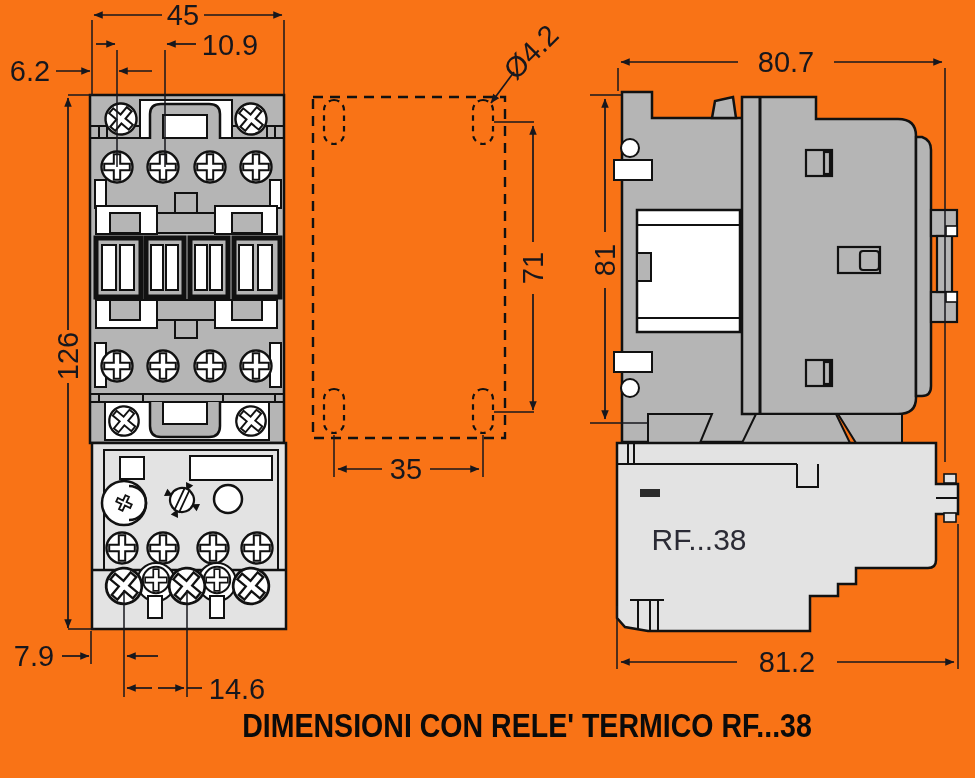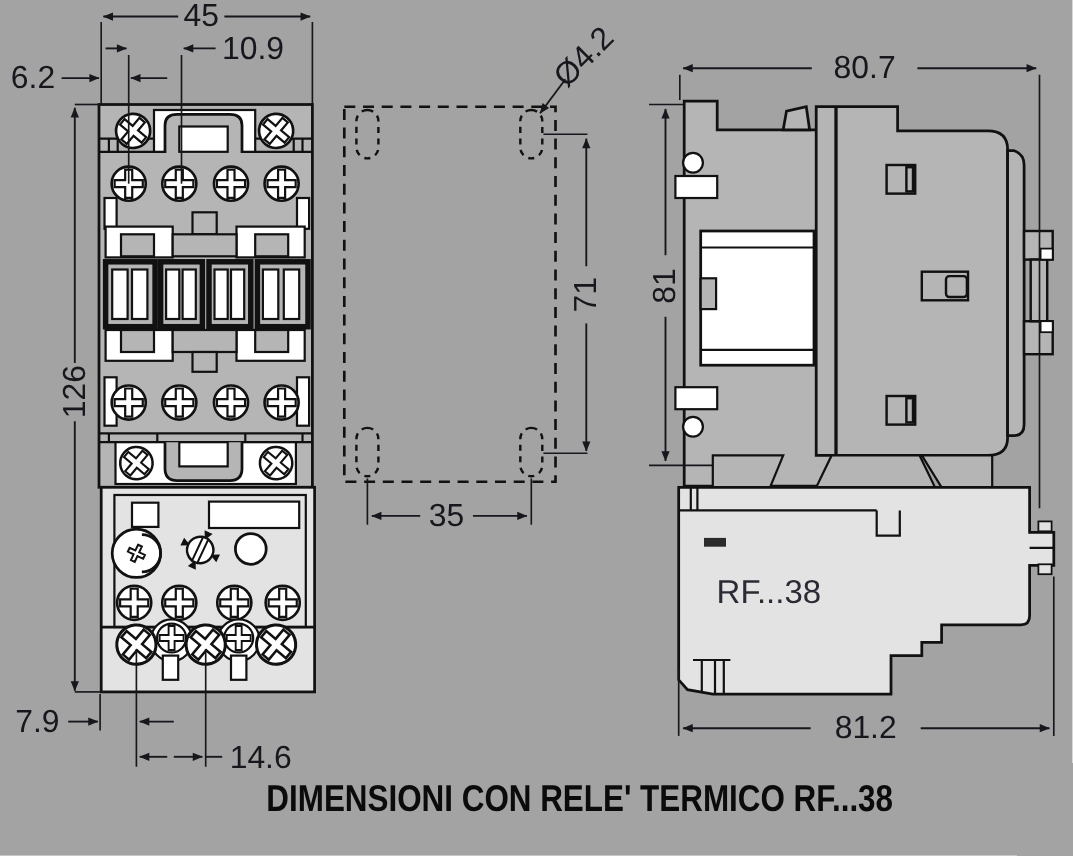--- a/index.html
+++ b/index.html
@@ -1,16 +1,16 @@
 <!DOCTYPE html>
 <html><head>
 <meta charset="utf-8">
 <style>
   html,body{margin:0;padding:0;background:#fff;}
-  #stage{position:relative;width:975px;height:778px;background:#a3a3a3;overflow:hidden;
+  #stage{position:relative;width:975px;height:778px;background:#f97316;overflow:hidden;
          font-family:"Liberation Sans",sans-serif;}
   svg{position:absolute;left:0;top:0;}
   .body-d{fill:#b5b5b5;stroke:#111;stroke-width:2.5;}
   .body-l{fill:#e3e3e3;stroke:#111;stroke-width:2.5;}
   .white{fill:#ffffff;stroke:#111;stroke-width:2;}
   .thick{fill:#b5b5b5;stroke:#111;stroke-width:5;}
   .ln{stroke:#111;stroke-width:2;fill:none;}
   .ln25{stroke:#111;stroke-width:2.5;fill:none;}
   .dim{stroke:#17171d;stroke-width:1.7;fill:none;}
   .ext{stroke:#17171d;stroke-width:1.5;fill:none;}

